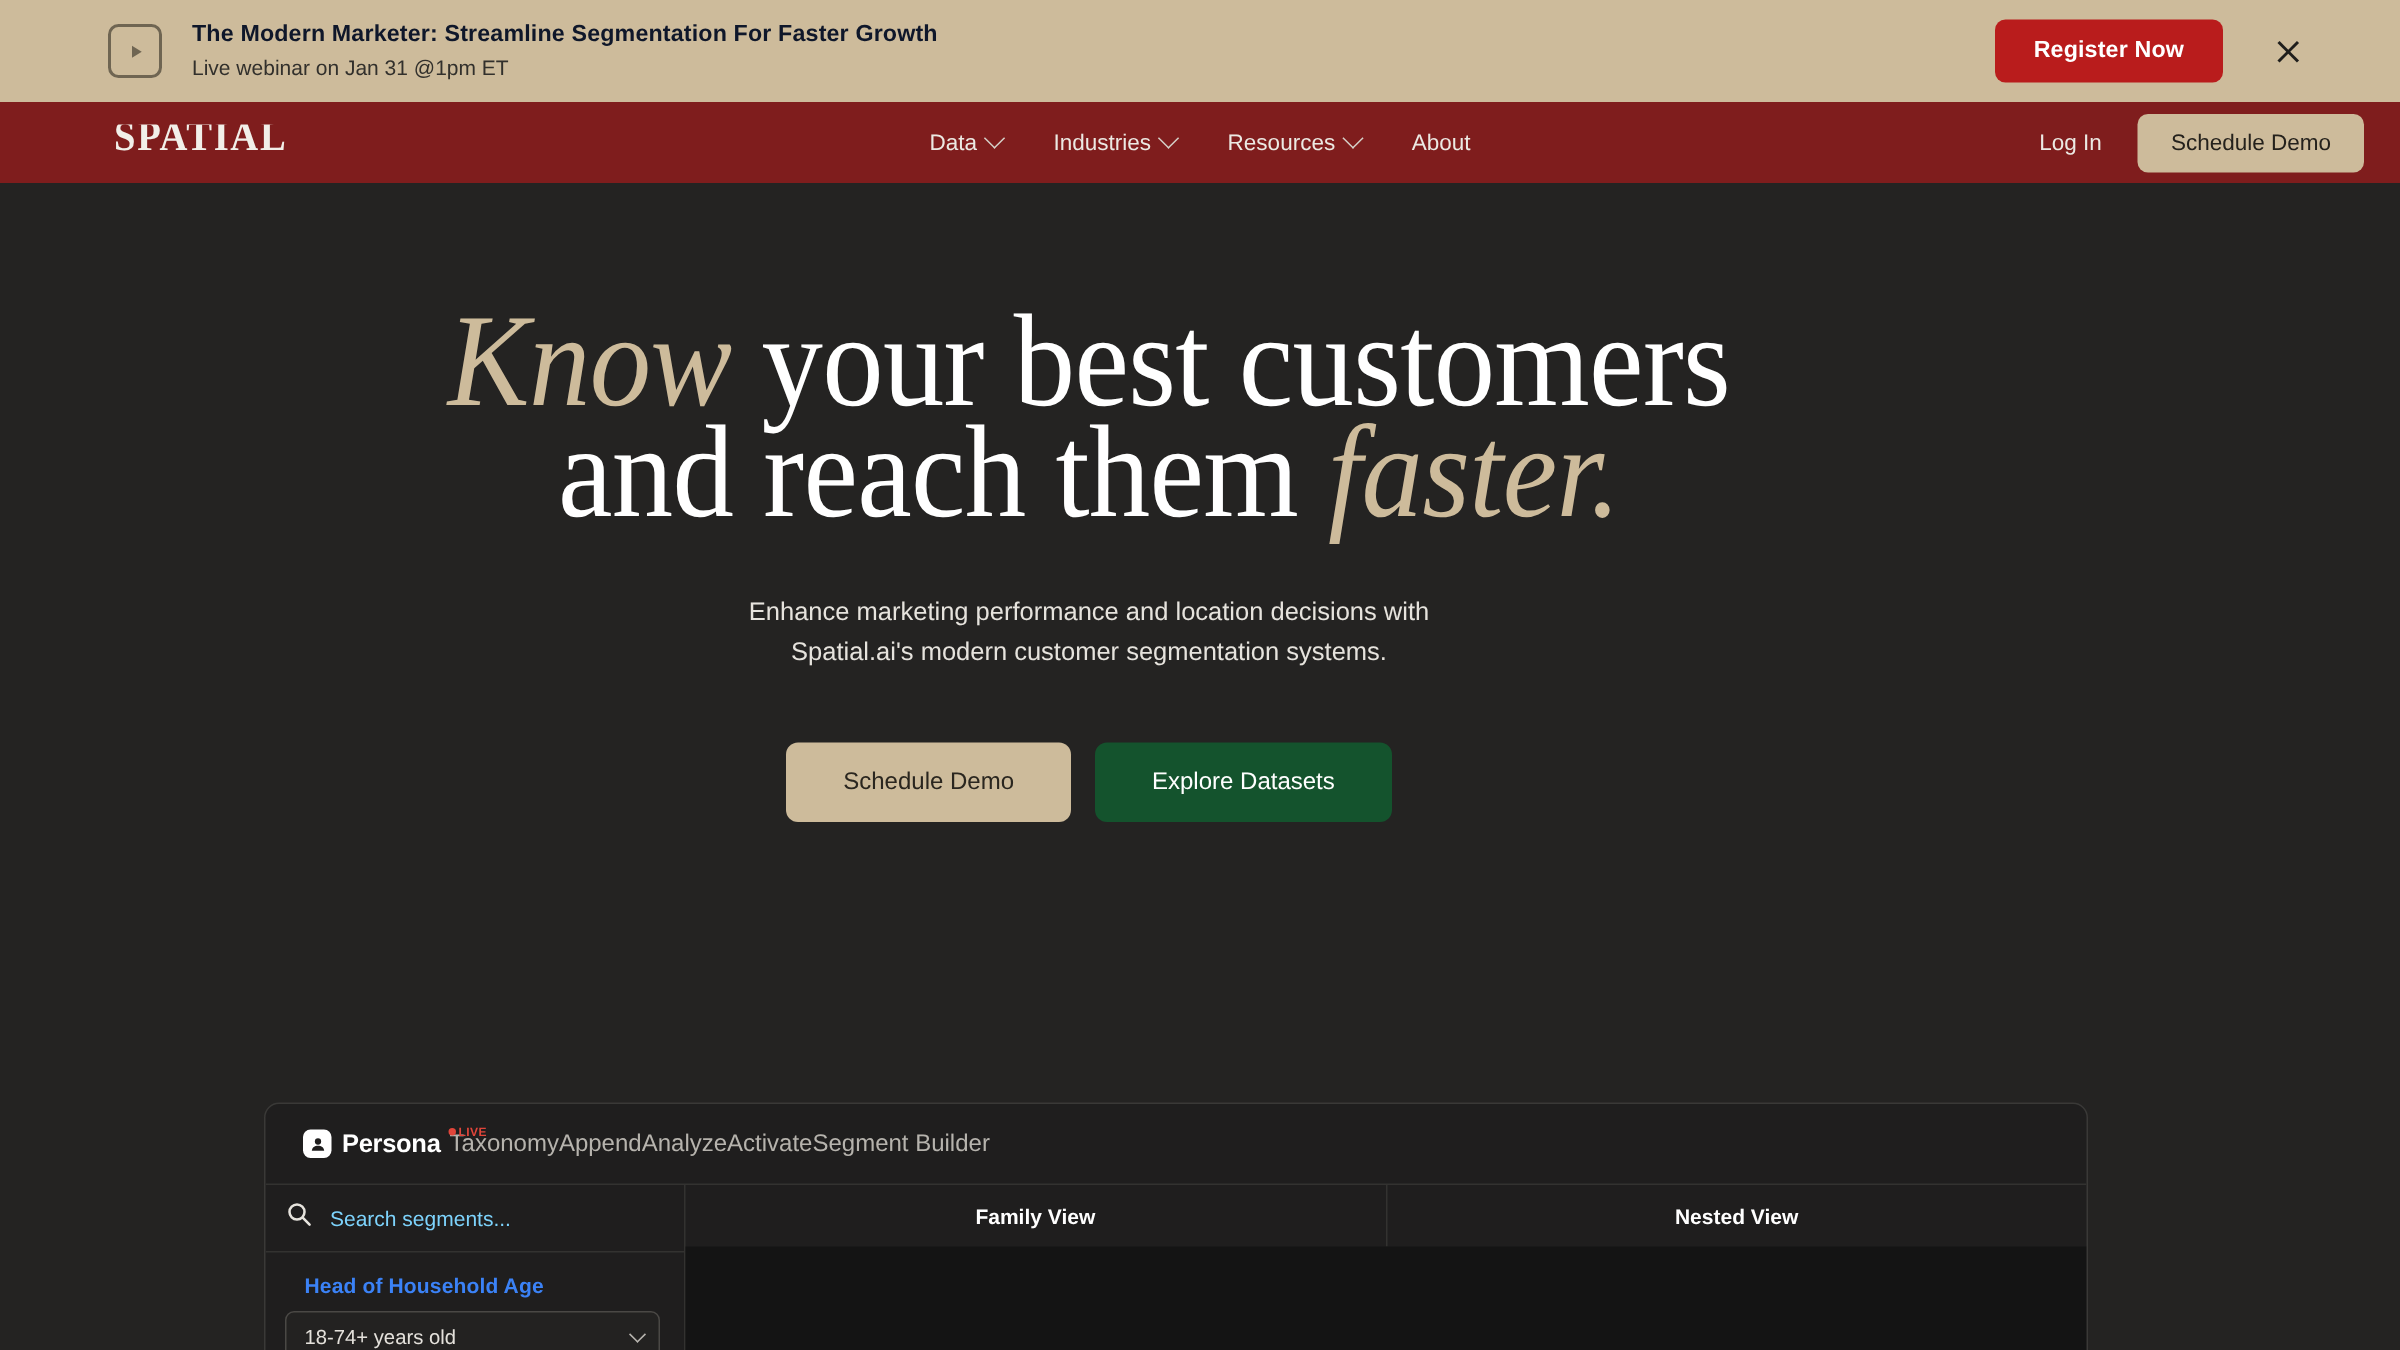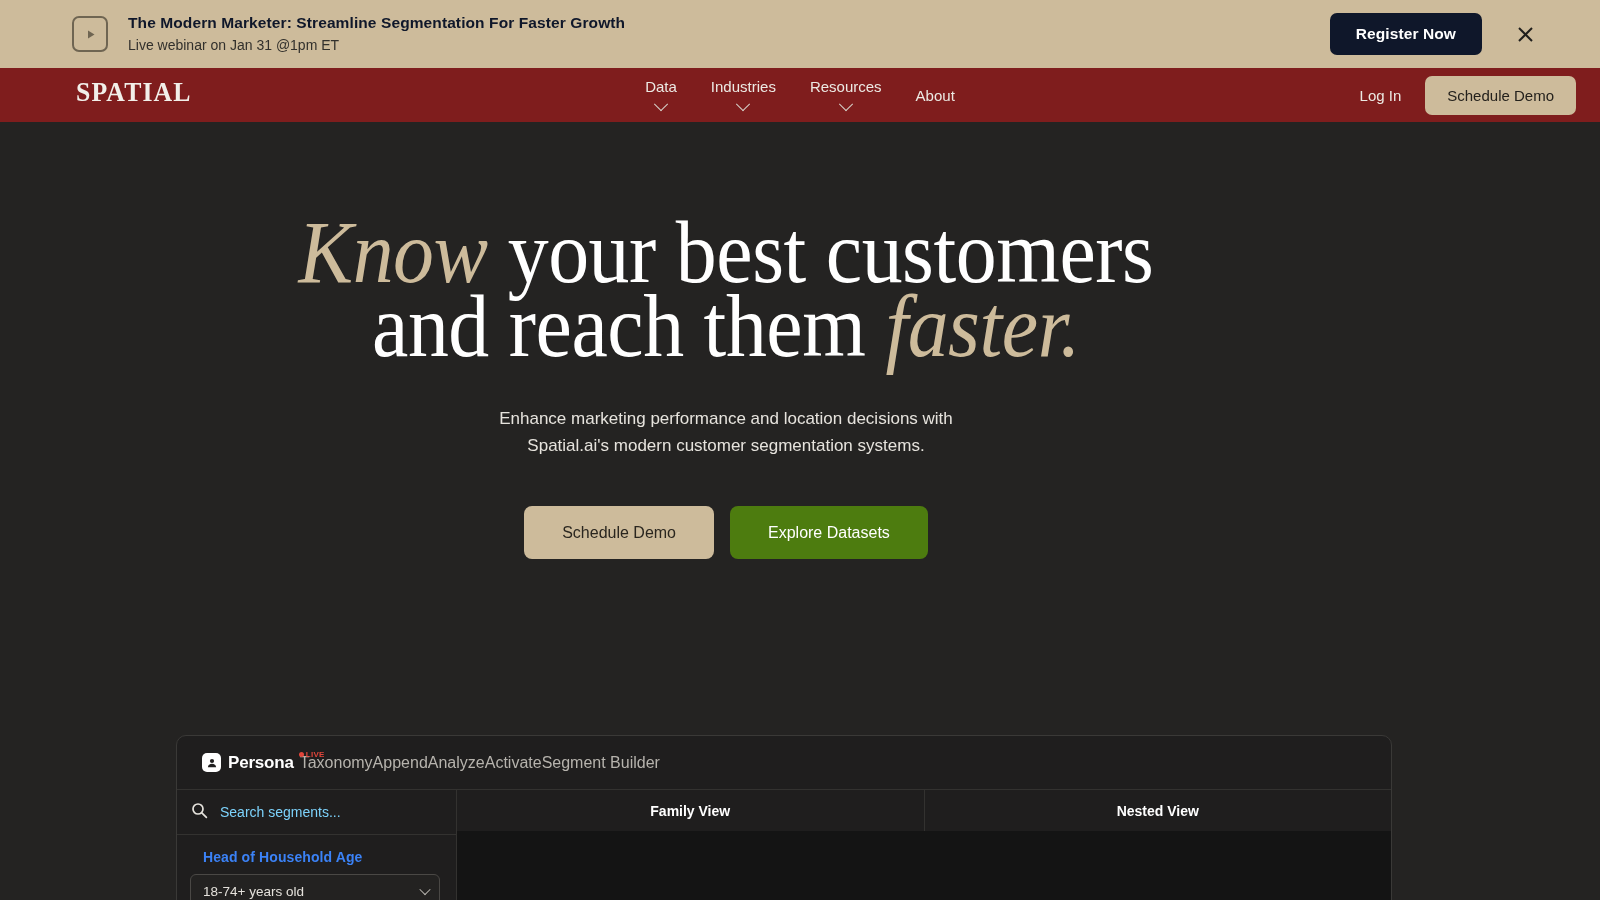--- a/index.html
+++ b/index.html
@@ -56,21 +56,21 @@
     line-height: 20px;
   }
   .banner-sub {
     font-size: 14px;
     color: #32302c;
     line-height: 20px;
     margin-top: 2px;
   }
   .banner-cta {
     flex: 0 0 auto;
-    background: #0f172a;
+    background: #b91c1c;
     color: #fff;
     font-size: 15.5px;
     font-weight: bold;
     border: none;
     border-radius: 7px;
     padding: 12px 26px;
     cursor: pointer;
     font-family: inherit;
     letter-spacing: .1px;
   }
@@ -125,21 +125,20 @@
   }
   .nav-center > * { pointer-events: auto; }
   .nav-item {
     display: flex;
     align-items: center;
     gap: 7px;
     font-size: 15px;
     color: #ece9e3;
     cursor: pointer;
     white-space: nowrap;
-    flex-direction: column;
   }
   .chev {
     display: inline-block;
     width: 9px; height: 9px;
     border-right: 1.6px solid #d6d2ca;
     border-bottom: 1.6px solid #d6d2ca;
     transform: rotate(45deg) translate(-2px,-2px);
   }
   .nav-right {
     margin-left: auto;
@@ -162,21 +161,21 @@
     border: none;
     border-radius: 7px;
     padding: 11px 22px;
     cursor: pointer;
     font-family: inherit;
   }
 
   
   .hero {
     position: absolute;
-    top: 118px; left: 0;
+    top: 107px; left: 0;
     width: 1452px;
     text-align: center;
   }
   .headline {
     font-family: "Liberation Serif", serif;
     font-size: 88px;
     line-height: 74px;
     color: #ffffff;
     margin: 0;
     padding-top: 98px;
@@ -204,21 +203,21 @@
   .cta {
     font-size: 16px;
     border: none;
     border-radius: 8px;
     padding: 0 38px;
     height: 53px;
     cursor: pointer;
     font-family: inherit;
   }
   .cta-primary { background: #cdbb9b; color: #2a261f; }
-  .cta-secondary { background: #4d7c0f; color: #ffffff; }
+  .cta-secondary { background: #14532d; color: #ffffff; }
 
   
   .app-panel {
     position: absolute;
     left: 176px;
     top: 735px;
     width: 1216px;
     height: 200px;
     background: #1f1e1e;
     border: 1px solid #3a3937;

